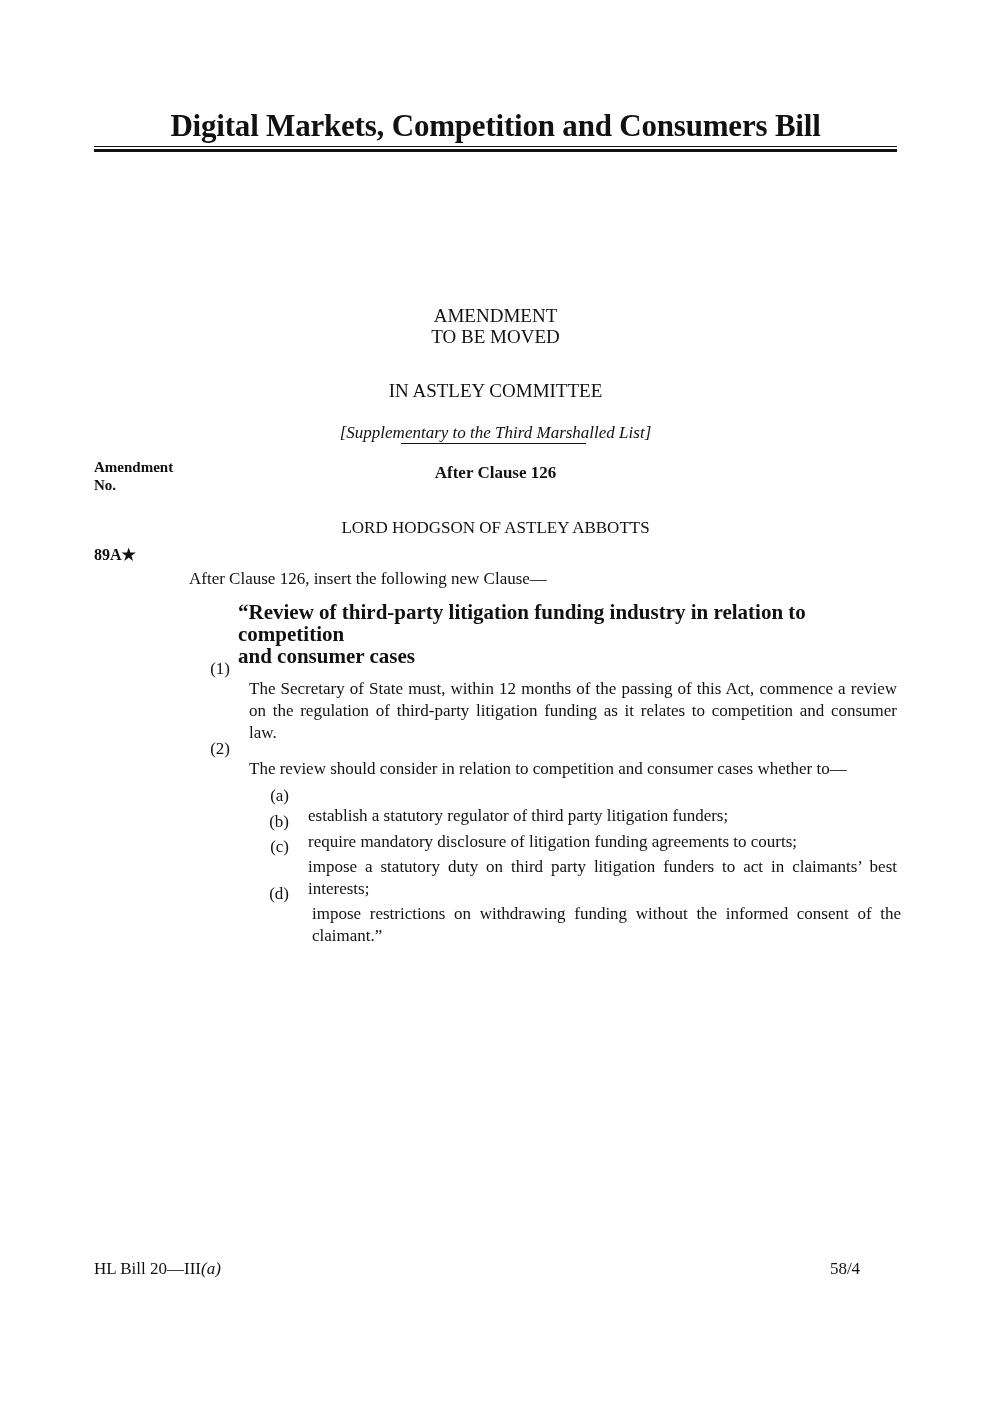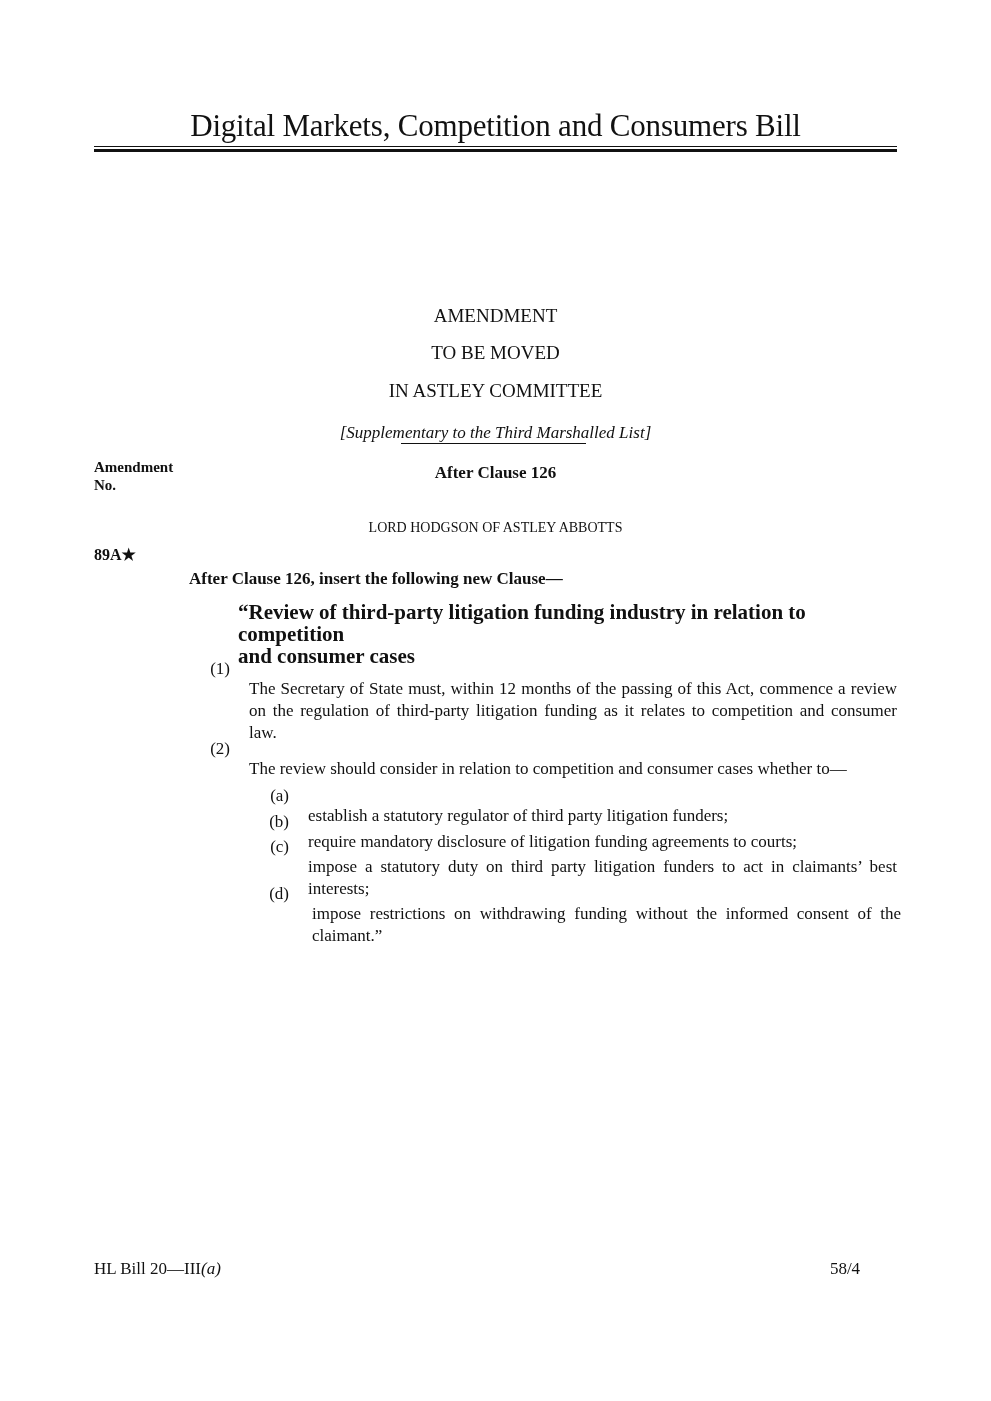--- a/index.html
+++ b/index.html
@@ -15,21 +15,21 @@
       color: #111111;
       overflow: hidden;
     }
     .abs { position: absolute; }
     .doc-title {
       left: 94px;
       width: 803px;
       top: 106px;
       text-align: center;
       font-size: 31px;
-      font-weight: normal;
+      font-weight: bold;
       letter-spacing: -0.2px;
       line-height: 40px;
     }
     .rule-thin {
       left: 94px; width: 803px; top: 146px; height: 1px; background: #111;
     }
     .rule-thick {
       left: 94px; width: 803px; top: 149px; height: 3px; background: #111;
     }
     .center-line {
@@ -51,33 +51,32 @@
       top: 458px;
       font-size: 15px;
       font-weight: bold;
       line-height: 18px;
     }
     .after-clause {
       font-weight: bold;
       font-size: 17px;
     }
     .mover {
-      font-size: 14px;
+      font-size: 17px;
     }
     .amend-num {
       left: 94px;
       top: 544px;
       font-size: 16px;
       font-weight: bold;
       line-height: 22px;
     }
     .body-text {
       font-size: 17px;
       line-height: 22px;
-      font-weight: bold;
     }
     .clause-heading {
       left: 238px;
       width: 659px;
       top: 601px;
       font-size: 21px;
       font-weight: bold;
       line-height: 22px;
     }
     .sub-label {
@@ -107,21 +106,21 @@
     }
   </style>
 </head>
 <body>
 
 <div class="abs doc-title">Digital Markets, Competition and Consumers Bill</div>
 <div class="abs rule-thin"></div>
 <div class="abs rule-thick"></div>
 
 <div class="abs center-line" style="top:304px;">AMENDMENT</div>
-<div class="abs center-line" style="top:341px;">TO BE MOVED</div>
+<div class="abs center-line" style="top:325px;">TO BE MOVED</div>
 <div class="abs center-line" style="top:379px;">IN ASTLEY COMMITTEE</div>
 <div class="abs center-line italic-line" style="top:421px;">[Supplementary to the Third Marshalled List]</div>
 <div class="abs marshal-rule"></div>
 
 <div class="abs amend-no-label">
   <div>Amendment</div>
   <div>No.</div>
 </div>
 
 <div class="abs center-line after-clause" style="top:461px;">After Clause 126</div>

